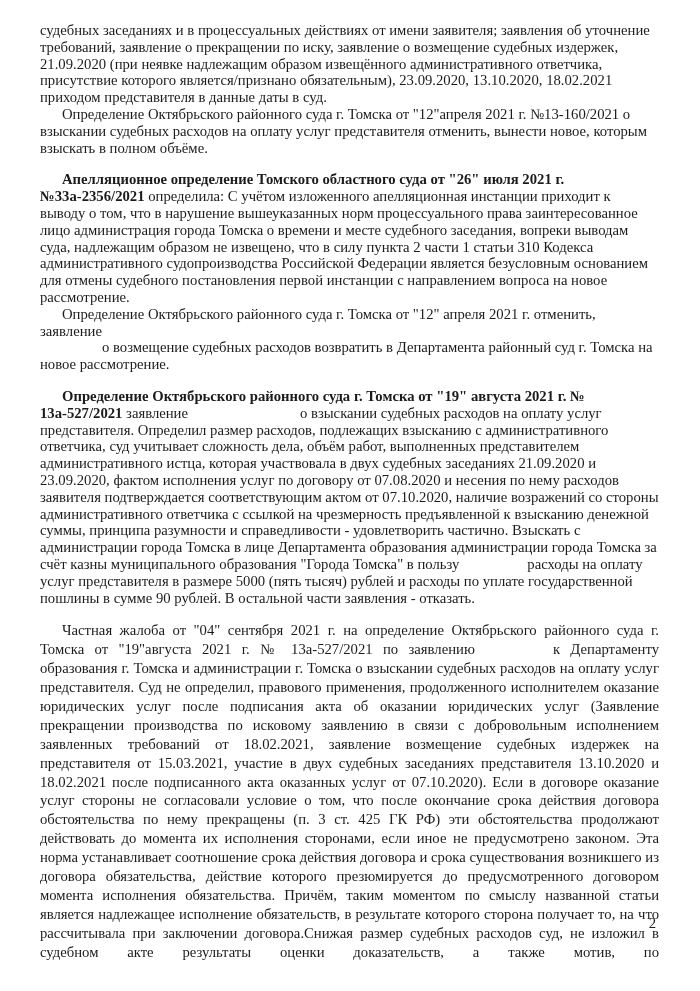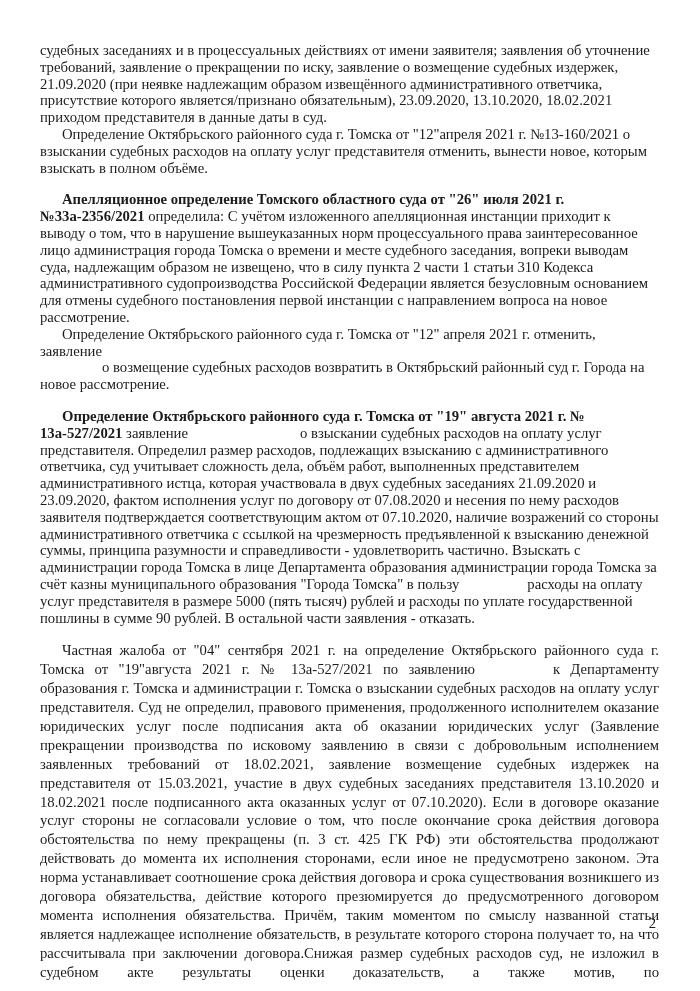--- a/index.html
+++ b/index.html
@@ -10,21 +10,21 @@
     color: #1b1b1b;
     font-family: "Liberation Serif", "DejaVu Serif", serif;
     font-size: 14.7px;
     line-height: 16.8px;
     overflow: hidden;
   }
   .page {
     box-sizing: border-box;
     width: 700px;
     height: 991px;
-    padding: 42px 41px 0 40px;
+    padding: 22px 41px 0 40px;
     position: relative;
   }
   .para { text-align: left; margin: 0; }
   .para.indent { text-indent: 22px; font-family: Liberation Serif, serif; }
   .para.mb { margin-bottom: 15px; }
   .para.justify {
     text-align: justify;
     text-align-last: justify;
     line-height: 18.9px;
   }
@@ -41,20 +41,20 @@
 </head>
 <body>
 
 <div class="page">
   <div class="para"><span>судебных заседаниях и в процессуальных действиях от имени заявителя; заявления об уточнение требований, заявление о прекращении по иску, заявление о возмещение судебных издержек, 21.09.2020 (при неявке надлежащим образом извещённого административного ответчика, присутствие которого является/признано обязательным), 23.09.2020, 13.10.2020, 18.02.2021 приходом представителя в данные даты в суд.</span></div>
 
   <div class="para indent mb"><span>Определение Октябрьского районного суда г. Томска от "12"апреля 2021 г. №13-160/2021 о взыскании судебных расходов на оплату услуг представителя отменить, вынести новое, которым взыскать в полном объёме.</span></div>
 
   <div class="para indent"><span class="b">Апелляционное определение Томского областного суда от "26" июля 2021 г. №33а-2356/2021</span><span> определила: С учётом изложенного апелляционная инстанции приходит к выводу о том, что в нарушение вышеуказанных норм процессуального права заинтересованное лицо администрация города Томска о времени и месте судебного заседания, вопреки выводам суда, надлежащим образом не извещено, что в силу пункта 2 части 1 статьи 310 Кодекса административного судопроизводства Российской Федерации является безусловным основанием для отмены судебного постановления первой инстанции с направлением вопроса на новое рассмотрение.</span></div>
 
-  <div class="para indent mb"><span>Определение Октябрьского районного суда г. Томска от "12" апреля 2021 г. отменить, заявление</span><br><span class="gap" style="width: 62px;"></span><span>о возмещение судебных расходов возвратить в Октябрьский районный суд г. Города на новое рассмотрение.</span></div>
+  <div class="para indent mb"><span>Определение Октябрьского районного суда г. Томска от "12" апреля 2021 г. отменить, заявление</span><br><span class="gap" style="width: 62px;"></span><span>о возмещение судебных расходов возвратить в Департамента районный суд г. Томска на новое рассмотрение.</span></div>
 
   <div class="para indent mb"><span class="b">Определение Октябрьского районного суда г. Томска от "19" августа 2021 г. № 13а-527/2021</span><span> заявление</span><span class="gap" style="width: 112px;"></span><span>о взыскании судебных расходов на оплату услуг представителя. Определил размер расходов, подлежащих взысканию с административного ответчика, суд учитывает сложность дела, объём работ, выполненных представителем административного истца, которая участвовала в двух судебных заседаниях 21.09.2020 и 23.09.2020, фактом исполнения услуг по договору от 07.08.2020 и несения по нему расходов заявителя подтверждается соответствующим актом от 07.10.2020, наличие возражений со стороны административного ответчика с ссылкой на чрезмерность предъявленной к взысканию денежной суммы, принципа разумности и справедливости - удовлетворить частично. Взыскать с администрации города Томска в лице Департамента образования администрации города Томска за счёт казны муниципального образования "Города Томска" в пользу</span><span class="gap" style="width: 68px;"></span><span>расходы на оплату услуг представителя в размере 5000 (пять тысяч) рублей и расходы по уплате государственной пошлины в сумме 90 рублей. В остальной части заявления - отказать.</span></div>
 
   <div class="para indent justify"><span>Частная жалоба от "04" сентября 2021 г. на определение Октябрьского районного суда г. Томска от "19"августа 2021 г. № 13а-527/2021 по заявлению</span><span class="gap" style="width: 78px;"></span><span>к Департаменту образования г. Томска и администрации г. Томска о взыскании судебных расходов на оплату услуг представителя. Суд не определил, правового применения, продолженного исполнителем оказание юридических услуг после подписания акта об оказании юридических услуг (Заявление прекращении производства по исковому заявлению в связи с добровольным исполнением заявленных требований от 18.02.2021, заявление возмещение судебных издержек на представителя от 15.03.2021, участие в двух судебных заседаниях представителя 13.10.2020 и 18.02.2021 после подписанного акта оказанных услуг от 07.10.2020). Если в договоре оказание услуг стороны не согласовали условие о том, что после окончание срока действия договора обстоятельства по нему прекращены (п. 3 ст. 425 ГК РФ) эти обстоятельства продолжают действовать до момента их исполнения сторонами, если иное не предусмотрено законом. Эта норма устанавливает соотношение срока действия договора и срока существования возникшего из договора обязательства, действие которого презюмируется до предусмотренного договором момента исполнения обязательства. Причём, таким моментом по смыслу названной статьи является надлежащее исполнение обязательств, в результате которого сторона получает то, на что рассчитывала при заключении договора.Снижая размер судебных расходов суд, не изложил в судебном акте результаты оценки доказательств, а также мотив, по</span></div>
 
   <div class="page-number">2</div>
 </div>
 
 </body></html>

